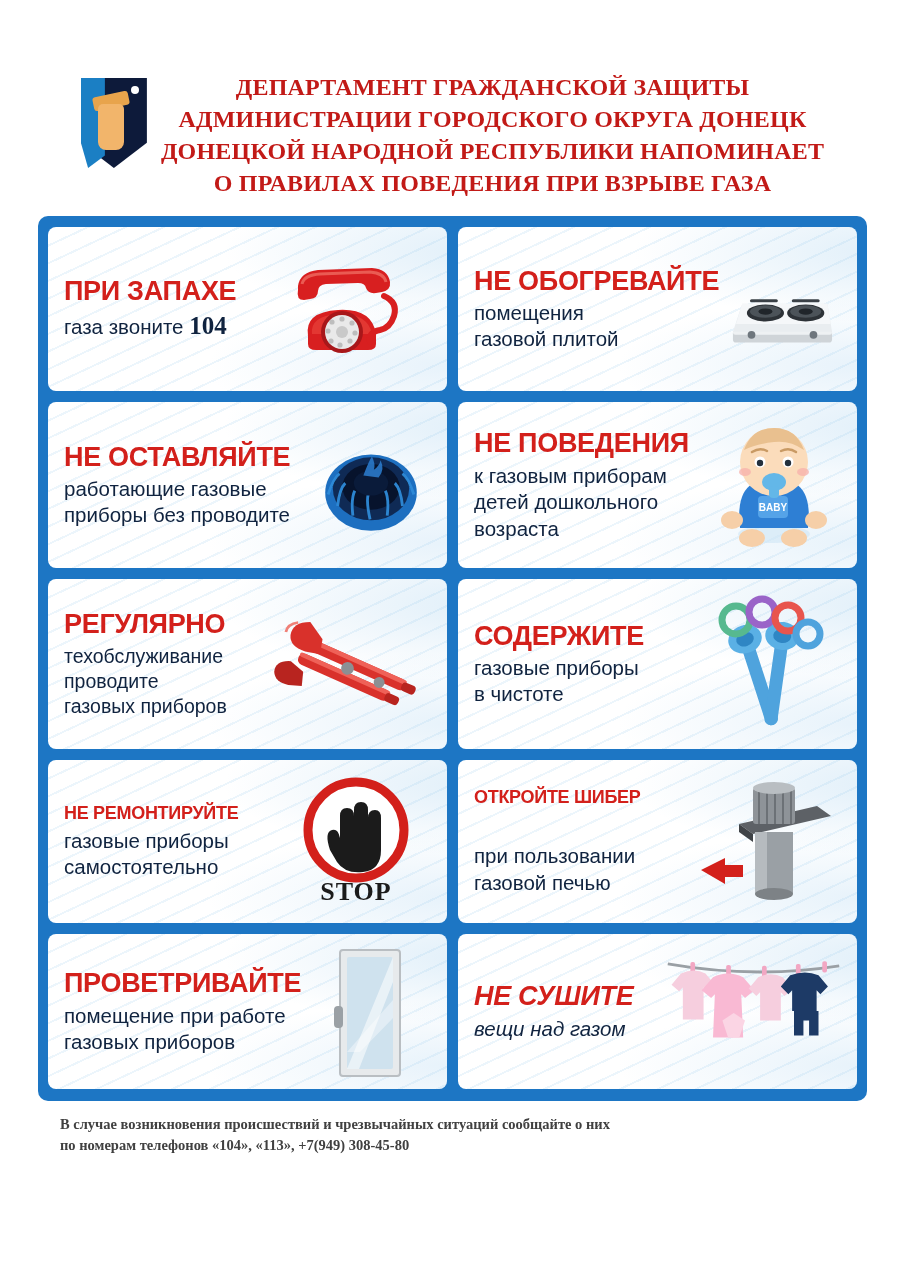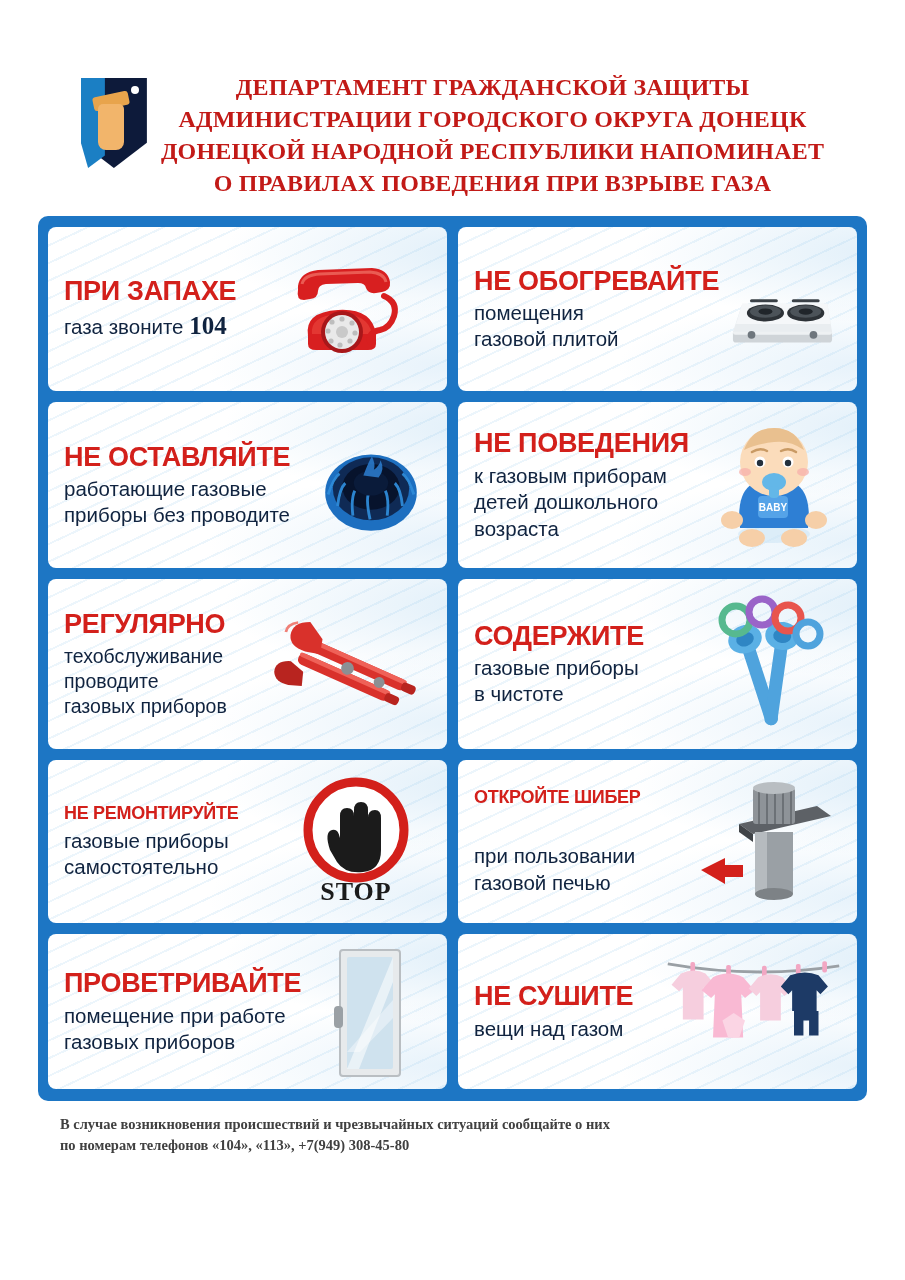--- a/index.html
+++ b/index.html
@@ -438,21 +438,21 @@
             <rect x="26" y="8" width="60" height="126" rx="3" fill="#e7eaec" stroke="#b9bec2" stroke-width="2"></rect>
             <rect x="33" y="15" width="46" height="112" rx="2" fill="#cfe2ee"></rect>
             <path d="M33 127 L79 15 L79 40 L45 127 Z" fill="#ffffff" opacity="0.55"></path>
             <path d="M33 110 L79 58 L79 76 L46 110 Z" fill="#ffffff" opacity="0.4"></path>
             <rect x="20" y="64" width="9" height="22" rx="4" fill="#9aa0a5"></rect>
           </svg>
         </div>
       </div>
 
       <div class="card r5">
-        <div class="card-text" style="flex:0 0 190px;">
+        <div class="card-text" style="flex:0 0 190px;font-style:italic;">
           <div class="headline">НЕ СУШИТЕ</div>
           <div class="body">
             <div>вещи над газом</div>
           </div>
         </div>
         <div class="card-art">
           <svg width="190" height="135" viewBox="0 0 190 135">
             <path d="M4 16 q92 16 182 2" stroke="#9aa0a5" stroke-width="3" fill="none"></path>
             <g fill="#f2a7c3">
               <rect x="28" y="14" width="5" height="12" rx="2"></rect>

